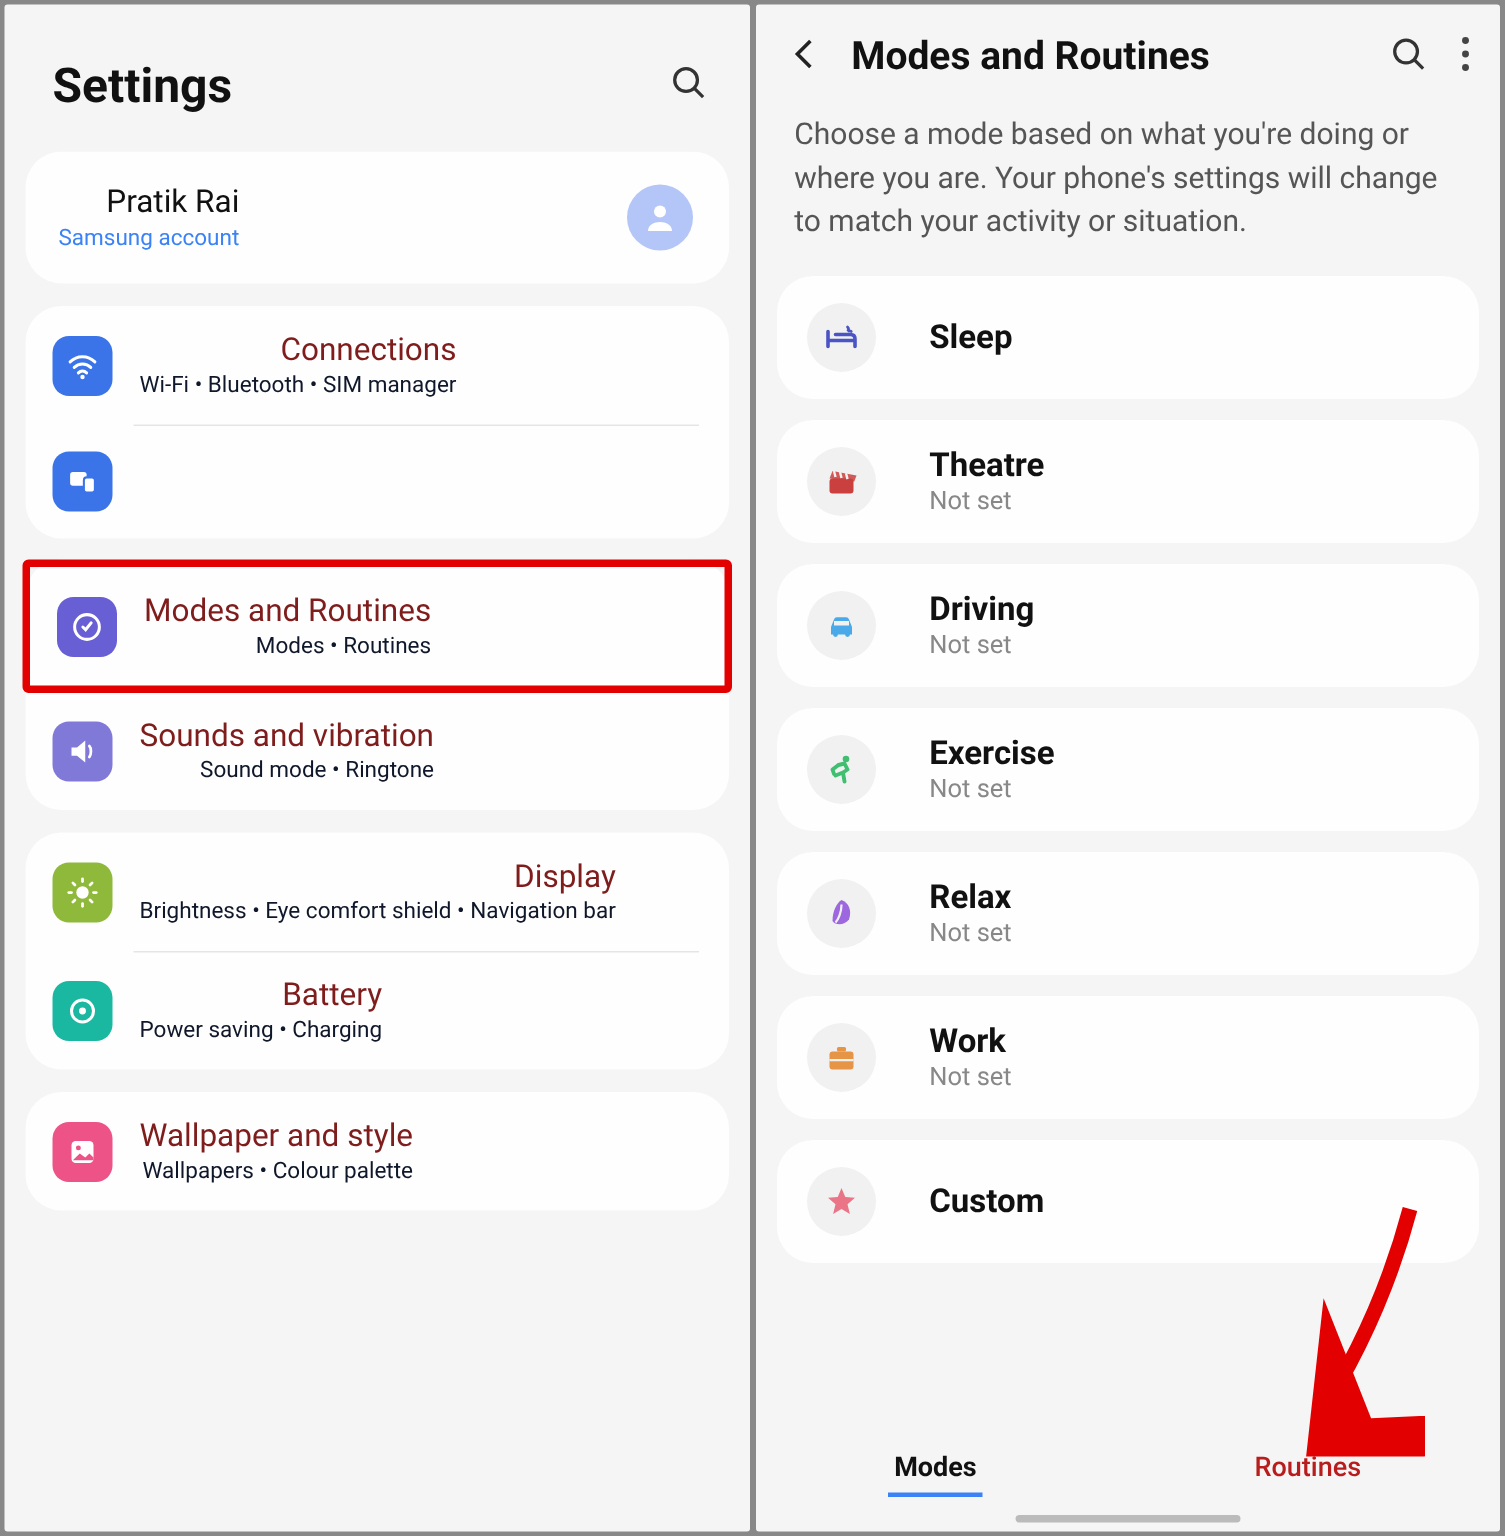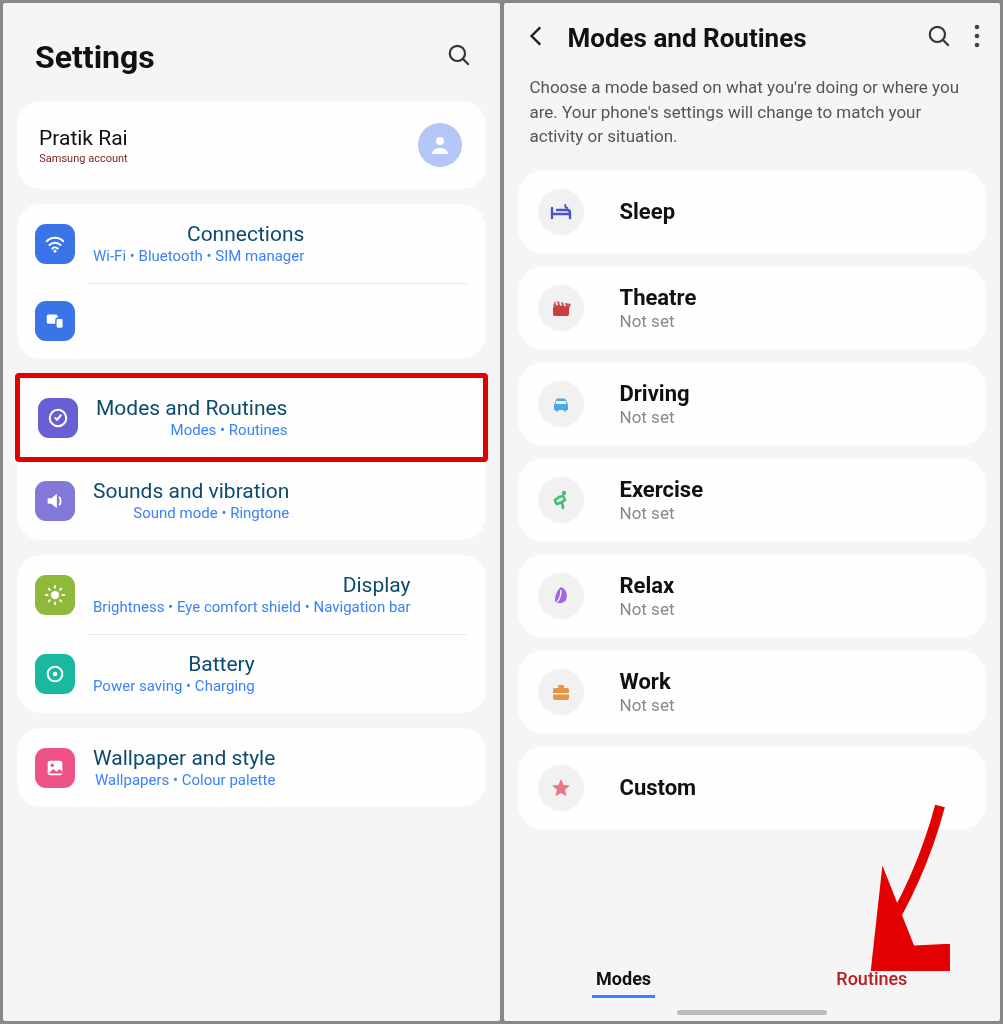--- a/index.html
+++ b/index.html
@@ -43,21 +43,21 @@
     margin-bottom: 15px;
     text-align: right;
   }
   .account-row {
     display: flex;
     align-items: center;
     padding: 22px 24px 22px 22px;
     justify-content: space-between;
   }
   .account-info .name { font-size: 21px; font-weight: 400; color: #111; }
-  .account-info .sub { font-size: 11px; color: #7f1d1d; margin-top: 2px; }
+  .account-info .sub { font-size: 15px; color: #3b82f6; margin-top: 2px; }
   .avatar {
     width: 44px; height: 44px; border-radius: 50%;
     background: #b4c5f8; display: flex; align-items:center; justify-content:center;
   }
   .avatar svg { width:24px; height:24px; fill:#fff; }
 
   .setting-row {
     display: flex;
     align-items: center;
     padding: 18px 20px 18px 18px;
@@ -69,22 +69,22 @@
     position: absolute;
     left: 72px; right: 20px; top: 0;
     height: 1px; background: #e5e5e5;
   }
   .setting-icon {
     width: 40px; height: 40px; border-radius: 11px;
     display: flex; align-items: center; justify-content: center;
     flex-shrink: 0;
   }
   .setting-icon svg { width: 22px; height: 22px; fill: #fff; }
-  .setting-text .title { font-size: 21px; color: #0c4a6e; font-weight: 400; }
-  .setting-text .sub { font-size: 15px; color: #3b82f6; margin-top: 1px; }
+  .setting-text .title { font-size: 21px; color: #7f1d1d; font-weight: 400; }
+  .setting-text .sub { font-size: 15px; color: #0f172a; margin-top: 1px; }
 
   .highlight-box {
     border: 5px solid #e30000;
     border-radius: 4px;
     margin: -1px -2px;
   }
 
   
   .ic-blue { background: #3a74e8; }
   .ic-blue2 { background: #3a74e8; }
@@ -98,21 +98,21 @@
   
   .modes-header {
     display:flex; align-items:center; padding: 20px 20px 10px 20px; gap:18px;
   }
   .back-btn svg { width:26px; height:26px; stroke:#222; stroke-width:2.2; fill:none; }
   .modes-title { font-size:26px; font-weight:700; color:#111; flex:1; }
   .header-actions { display:flex; gap:22px; align-items:center; }
   .more-icon svg { width:6px; height:24px; fill:#444; }
   .modes-desc {
     padding: 12px 26px 22px 26px;
-    font-size: 17px;
+    font-size: 20px;
     color: #555;
     line-height: 1.45;
   }
   .modes-body { padding: 0 14px; overflow-y:auto; flex:1; }
   .mode-card {
     background:#fefefe; border-radius:24px; margin-bottom:14px;
     display:flex; align-items:center; padding:18px 20px; gap:36px;
   }
   .mode-icon {
     width:46px; height:46px; border-radius:50%; background:#f1f1f1;

